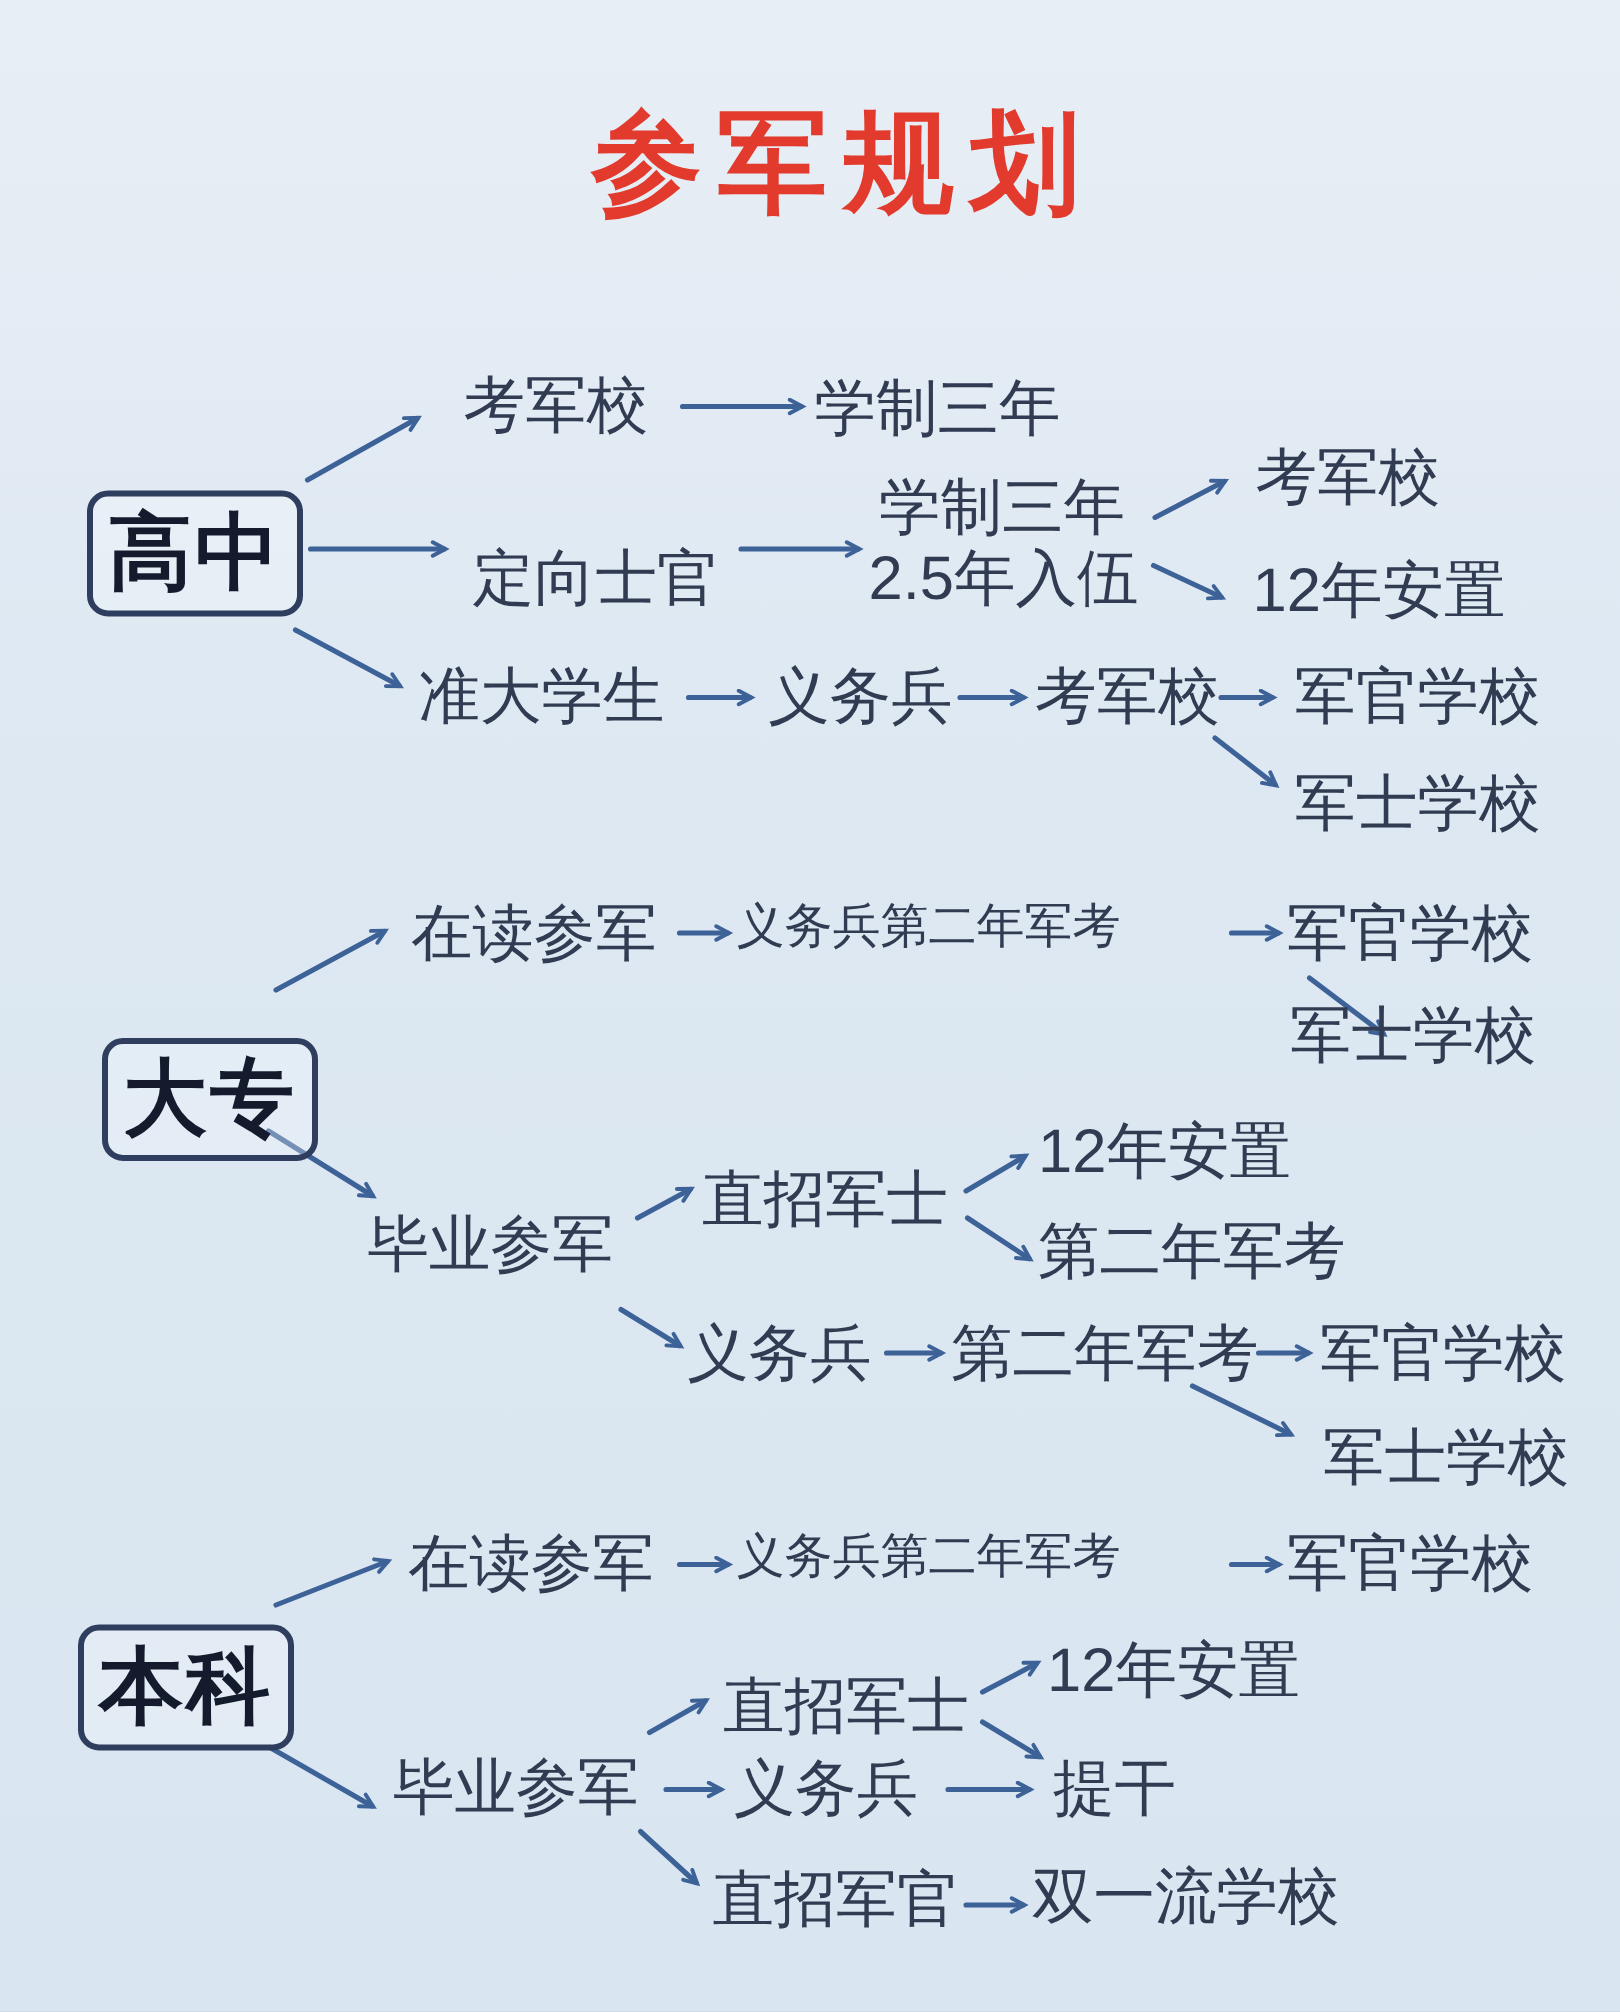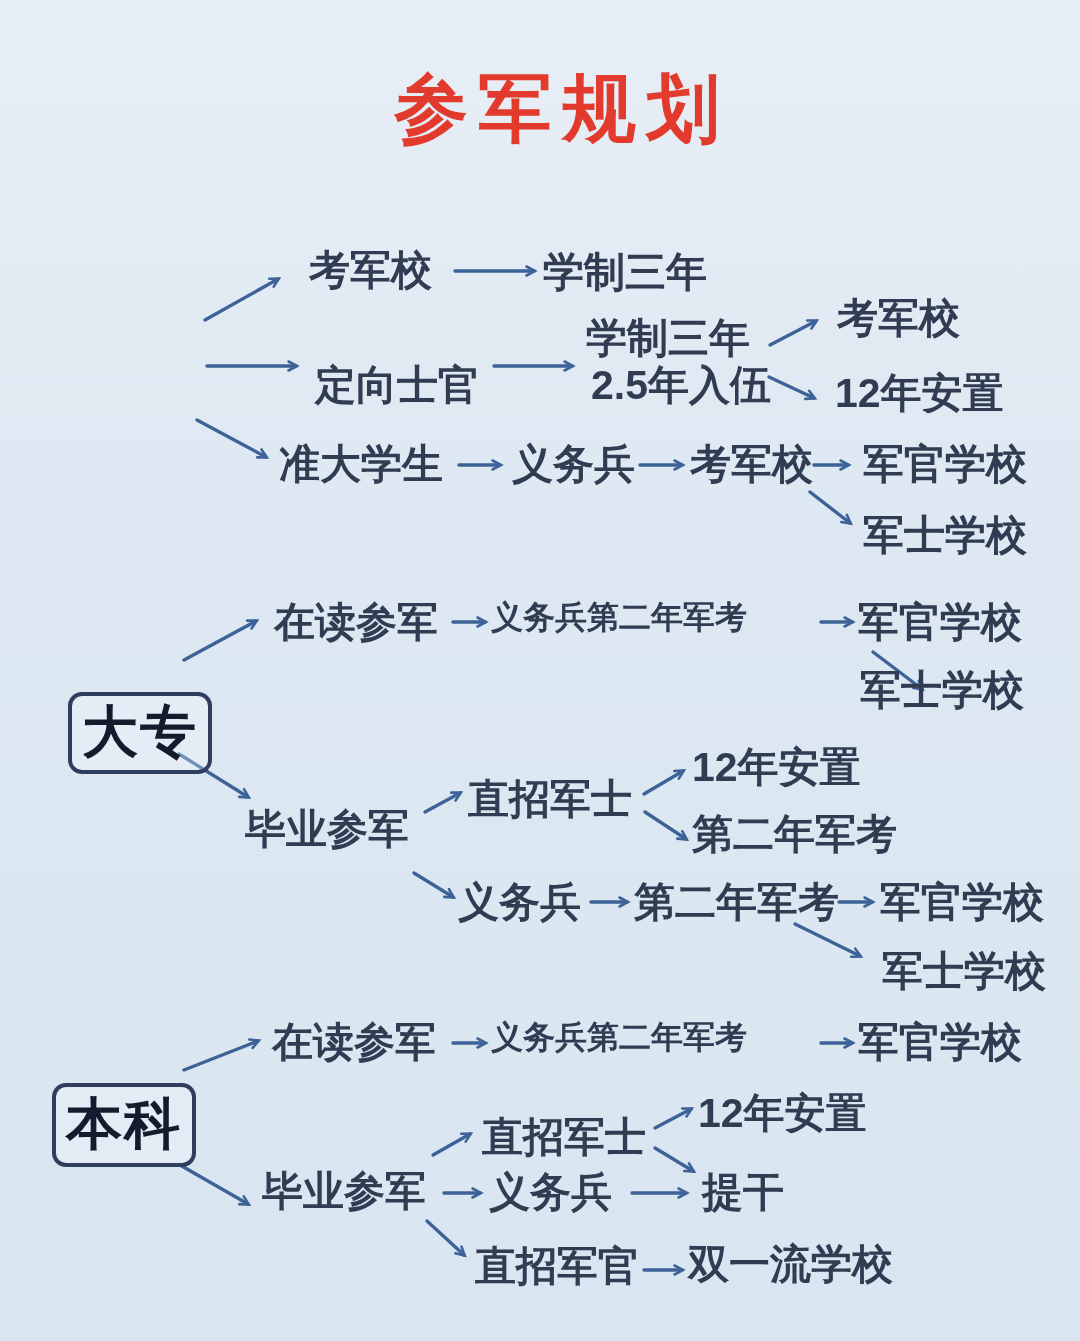--- a/index.html
+++ b/index.html
@@ -14,21 +14,21 @@
   #page-title{
     position:absolute;left:0;right:0;top:60px;
     text-align:center;
     font-size:74px;font-weight:900;letter-spacing:10px;
     color:#e23a2c;
     padding-left:44px;
   }
   .node{
     position:absolute;
     white-space:nowrap;
-    font-size:41px;font-weight:700;
+    font-size:41px;font-weight:400;
     color:#313b52;
     line-height:1.05;
   }
   .fs40{font-size:32px;}
   .root-box{
     position:absolute;
     display:flex;align-items:center;justify-content:center;
     border:4px solid #2f3e5e;border-radius:14px;
     background:rgba(250,252,255,0.30);
     font-size:56px;font-weight:800;letter-spacing:2px;
@@ -82,27 +82,28 @@
     <line x1="180" y1="1165" x2="248" y2="1204" marker-end="url(#ah)"></line>
     <line x1="433" y1="1155" x2="470" y2="1134" marker-end="url(#ah)"></line>
     <line x1="655" y1="1128" x2="691" y2="1109" marker-end="url(#ah)"></line>
     <line x1="655" y1="1148" x2="693" y2="1171" marker-end="url(#ah)"></line>
     <line x1="444" y1="1193" x2="480" y2="1193" marker-end="url(#ah)"></line>
     <line x1="632" y1="1193" x2="686" y2="1193" marker-end="url(#ah)"></line>
     <line x1="427" y1="1221" x2="464" y2="1255" marker-end="url(#ah)"></line>
     <line x1="644" y1="1270" x2="682" y2="1270" marker-end="url(#ah)"></line>
   </svg>
 
+  <div class="root-box" style="left:58px;top:327px;width:136px;height:76px;">高中</div>
 
   <div class="node" style="left:309px;top:249px;">考军校</div>
   <div class="node" style="left:543px;top:251px;">学制三年</div>
 
   <div class="node" style="left:315px;top:364px;">定向士官</div>
   <div class="node" style="left:586px;top:317px;">学制三年</div>
-  <div class="node" style="left:591px;top:364px;">2.5年入伍</div>
+  <div class="node" style="left:579px;top:364px;">2.5年入伍</div>
   <div class="node" style="left:837px;top:297px;">考军校</div>
   <div class="node" style="left:835px;top:372px;">12年安置</div>
 
   <div class="node" style="left:279px;top:443px;">准大学生</div>
   <div class="node" style="left:512px;top:443px;">义务兵</div>
   <div class="node" style="left:690px;top:443px;">考军校</div>
   <div class="node" style="left:863px;top:443px;">军官学校</div>
   <div class="node" style="left:863px;top:514px;">军士学校</div>
 
   <div class="root-box" style="left:68px;top:676px;width:136px;height:74px;margin-top:16px;">大专</div>

